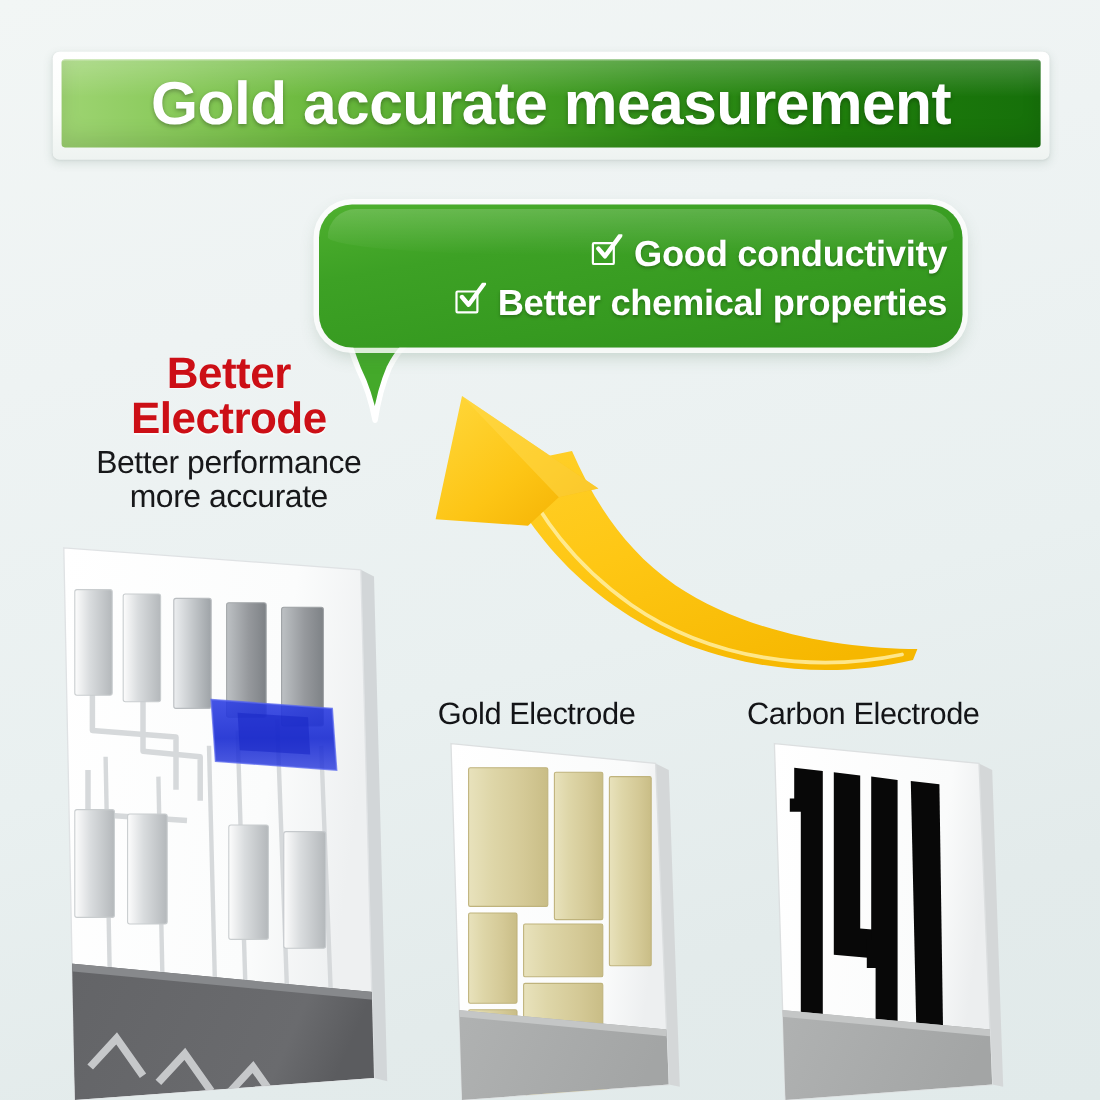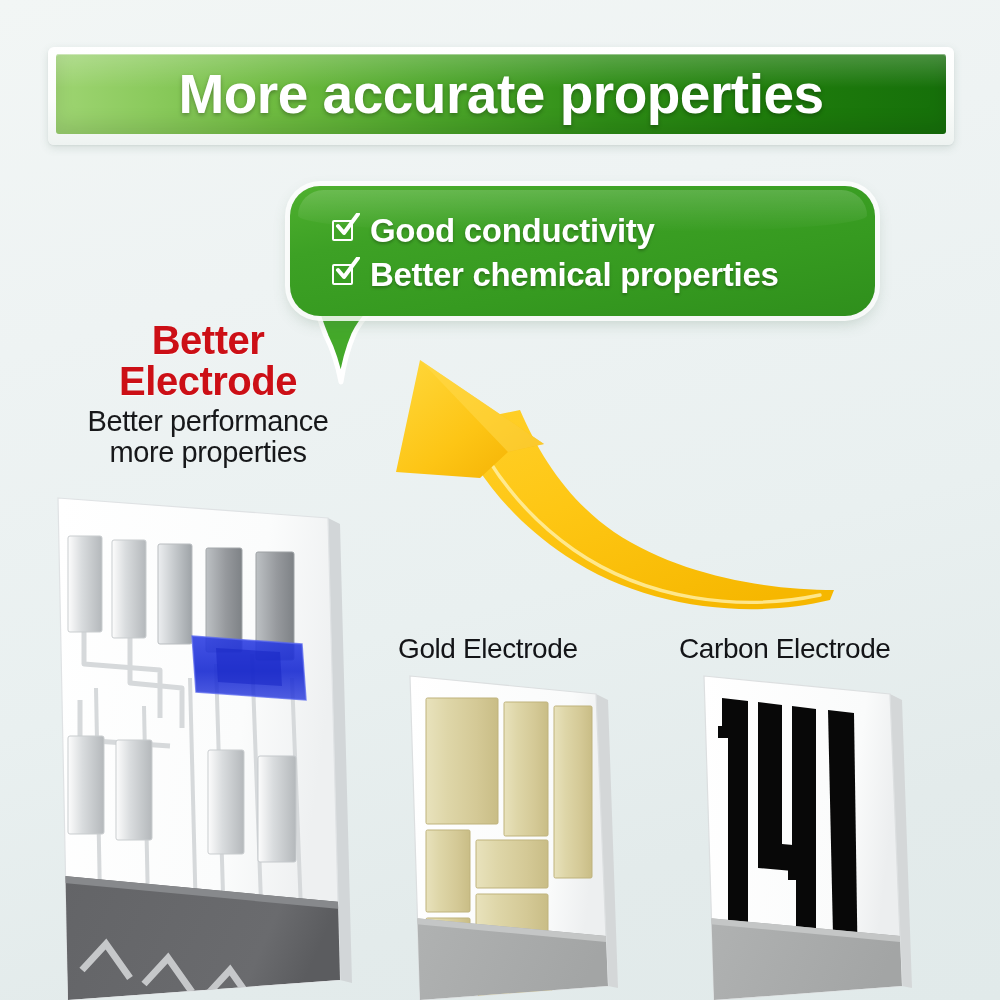--- a/index.html
+++ b/index.html
@@ -101,20 +101,21 @@
   .bubble-list {
     position: absolute;
     left: 42px;
     top: 22px;
     right: 14px;
   }
   .bubble-row {
     display: flex;
     align-items: center;
     height: 44px;
+    justify-content: flex-end;
   }
   .cbox {
     position: relative;
     width: 25px;
     height: 25px;
     flex: 0 0 25px;
     margin-right: 13px;
     margin-top: 1px;
   }
   .cbox-sq {
@@ -196,21 +197,21 @@
   #gold-strip   { left: 398px; top: 668px;  width: 240px; height: 335px; }
   #carbon-strip { left: 692px; top: 668px;  width: 240px; height: 335px; }
 </style>
 </head>
 <body>
 
 <div id="stage">
 
   <div id="banner-frame">
     <div id="banner">
-      <div id="banner-title">More accurate properties</div>
+      <div id="banner-title">Gold accurate measurement</div>
     </div>
   </div>
 
   <svg id="bubble-tail-svg" class="strip-svg" style="left:296px; top:300px; width:110px; height:98px;" viewBox="0 0 110 98">
     <path d="M 18 0 L 92 0 Q 70 10 58 34 Q 49 55 45 82 Q 40 56 30 36 Q 22 16 18 0 Z" fill="#44a92a" stroke="#ffffff" stroke-width="5" stroke-linejoin="round"></path>
   </svg>
 
   <div id="bubble-wrap">
     <div id="bubble"></div>
     <div class="bubble-list">
@@ -238,21 +239,21 @@
     </div>
   </div>
 
   <div id="silver-label">
     <div id="silver-title">
       <div>Better</div>
       <div>Electrode</div>
     </div>
     <div id="silver-sub">
       <div>Better performance</div>
-      <div>more properties</div>
+      <div>more accurate</div>
     </div>
   </div>
 
   <svg id="arrow" viewBox="0 0 470 290">
     <defs>
       <linearGradient id="gArrowBody" x1="0" y1="0" x2="0.75" y2="1">
         <stop offset="0%" stop-color="#ffd02a"></stop>
         <stop offset="45%" stop-color="#fec714"></stop>
         <stop offset="100%" stop-color="#f6b700"></stop>
       </linearGradient>

